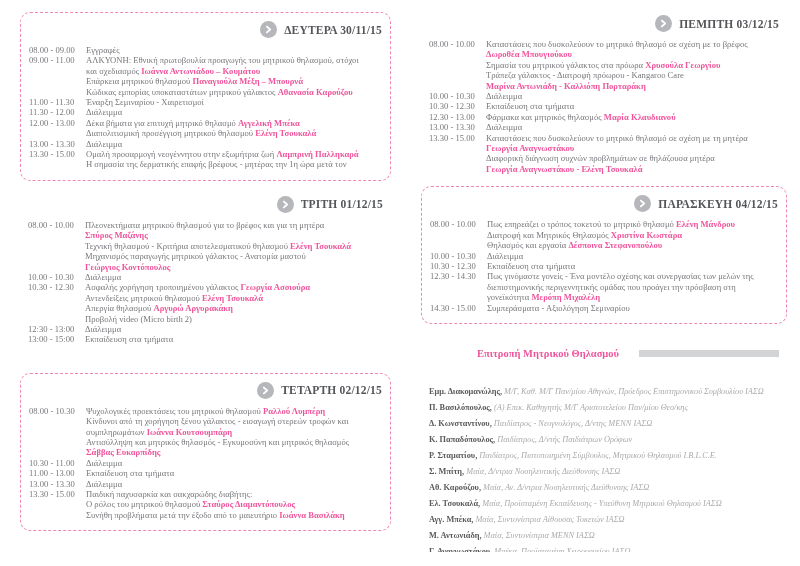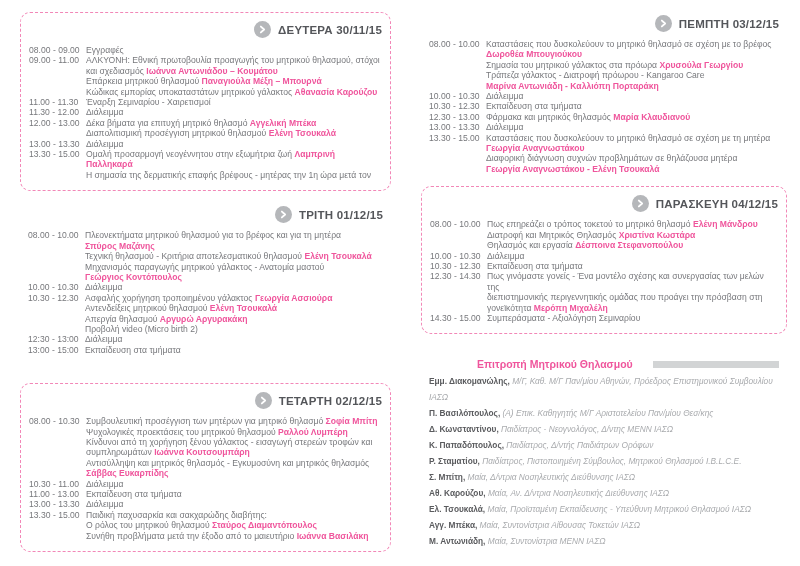--- a/index.html
+++ b/index.html
@@ -1,20 +1,20 @@
 <!DOCTYPE html>
 <html><head>
 <meta charset="utf-8">
 <style>
   * { margin: 0; padding: 0; box-sizing: border-box; }
   html, body { background: #ffffff; }
   .page {
     width: 800px; height: 552px; background: #ffffff; overflow: hidden;
     display: flex; gap: 30px; padding: 12px 13px 0 20px;
-    font-family: Liberation Sans, sans-serif;
+    font-family: Liberation Serif, serif;
   }
   .col { display: flex; flex-direction: column; }
   .col-left  { width: 371px; }
   .col-right { width: 366px; }
 
   .section { padding: 0 8px; margin-bottom: 12px; }
   .section.boxed {
     border: 1px dashed #f287b7; border-radius: 10px;
     padding: 5px 8px 10px 8px;
   }
@@ -35,21 +35,21 @@
 
   .entry { display: flex; align-items: flex-start; }
   .entry-time {
     width: 57px; flex-shrink: 0; font-size: 8.6px; line-height: 10.4px;
     color: #77787c; white-space: nowrap;
   }
   .entry-desc { flex: 1; font-size: 8.6px; line-height: 10.4px; color: #77787c; }
   .speaker { color: #ef559c; font-weight: bold; }
 
   .committee { padding: 0 8px; margin-top: 2px; }
-  .committee-header { display: flex; align-items: center; gap: 20px; margin-bottom: 3px; padding-left: 48px; }
+  .committee-header { display: flex; align-items: center; gap: 20px; margin-bottom: 25px; padding-left: 48px; }
   .committee-title { font-size: 10.5px; font-weight: bold; color: #ef559c; white-space: nowrap; }
   .committee-bar { flex: 1; height: 7px; background: #d2d4d5; }
   .member { font-size: 8.3px; line-height: 16px; }
   .member-name { font-weight: bold; color: #5a5b5e; }
   .member-role { font-style: italic; color: #a8aaad; }
 </style>
 </head>
 <body>
 
 <div class="page">
@@ -163,21 +163,20 @@
           <span class="chevron">
             <svg viewBox="0 0 10 10" width="9" height="9" aria-hidden="true">
               <polyline points="3.2,1.8 6.8,5 3.2,8.2" fill="none" stroke="#ffffff" stroke-width="2.1" stroke-linecap="round" stroke-linejoin="round"></polyline>
             </svg>
           </span>
           <span class="day-title">ΤΕΤΑΡΤΗ 02/12/15</span>
         </div>
         <div class="entry">
           <div class="entry-time">08.00 - 10.30</div>
           <div class="entry-desc">
-            <div class="line"><span class="txt">Συμβουλευτική προσέγγιση των μητέρων για μητρικό θηλασμό </span><span class="speaker">Σοφία Μπίτη</span></div>
             <div class="line"><span class="txt">Ψυχολογικές προεκτάσεις του μητρικού θηλασμού </span><span class="speaker">Ραλλού Λυμπέρη</span></div>
             <div class="line"><span class="txt">Κίνδυνοι από τη χορήγηση ξένου γάλακτος - εισαγωγή  στερεών τροφών και</span></div>
             <div class="line"><span class="txt">συμπληρωμάτων  </span><span class="speaker">Ιωάννα Κουτσουμπάρη</span></div>
             <div class="line"><span class="txt">Αντισύλληψη και μητρικός θηλασμός - Εγκυμοσύνη και μητρικός θηλασμός</span></div>
             <div class="line"><span class="speaker">Σάββας Ευκαρπίδης</span></div>
           </div>
         </div>
         <div class="entry">
           <div class="entry-time">10.30 - 11.00</div>
           <div class="entry-desc">

